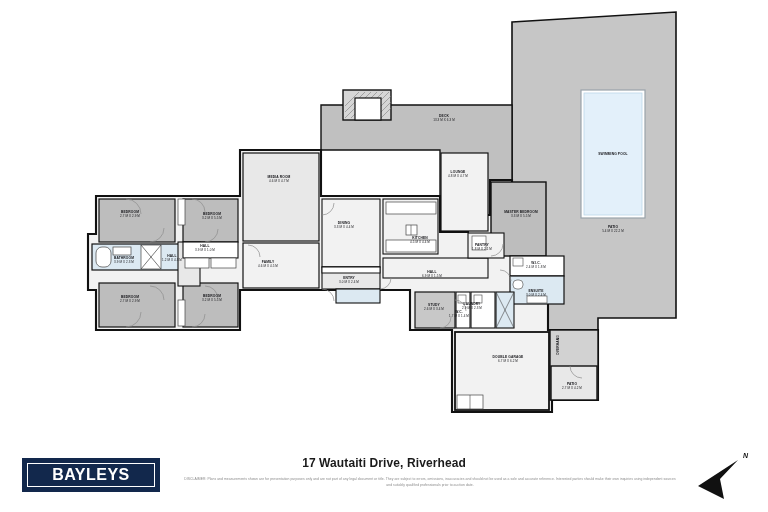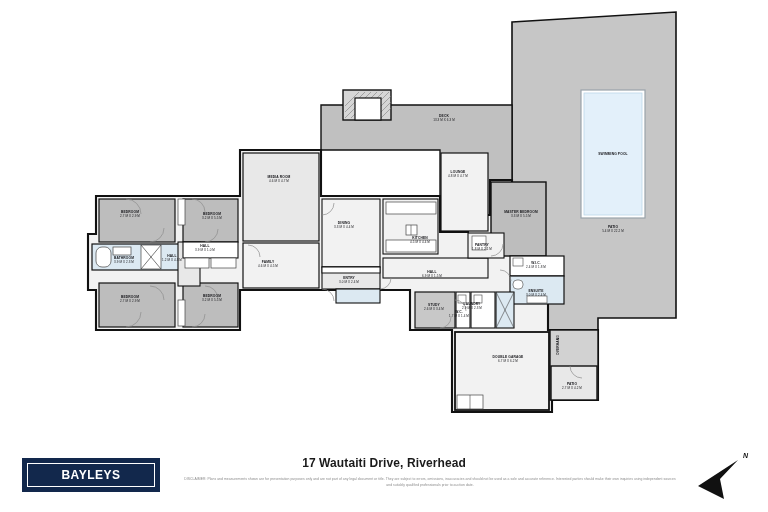--- a/index.html
+++ b/index.html
@@ -12,21 +12,21 @@
   .logo-box{
     position:absolute;left:22px;top:18px;width:138px;height:34px;
     background:#12284c;border:2px solid #12284c;box-sizing:border-box;
     display:flex;align-items:center;justify-content:center;
   }
   .logo-inner{
     width:128px;height:24px;border:1.5px solid #ffffff;box-sizing:border-box;
     display:flex;align-items:center;justify-content:center;
   }
   .logo-text{
-    color:#ffffff;font-size:12px;font-weight:bold;letter-spacing:0.5px;
+    color:#ffffff;font-size:16px;font-weight:bold;letter-spacing:0.5px;
     font-family:"Liberation Sans",sans-serif;line-height:1;
   }
   .addr{
     position:absolute;left:0;top:16px;width:768px;text-align:center;
     font-size:12px;color:#1a1a1a;font-weight:700;letter-spacing:.1px;
   }
   .disc{
     position:absolute;left:184px;top:36px;width:492px;text-align:center;
     font-size:3.4px;color:#8a8a8a;line-height:1.85;letter-spacing:.05px;
   }

